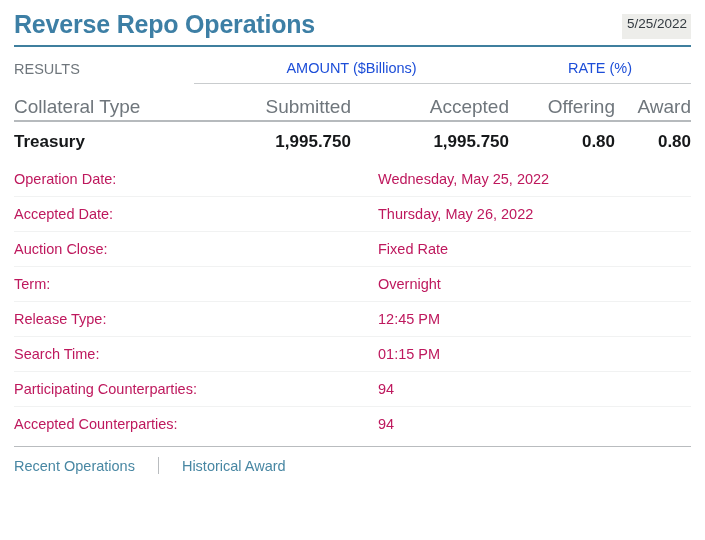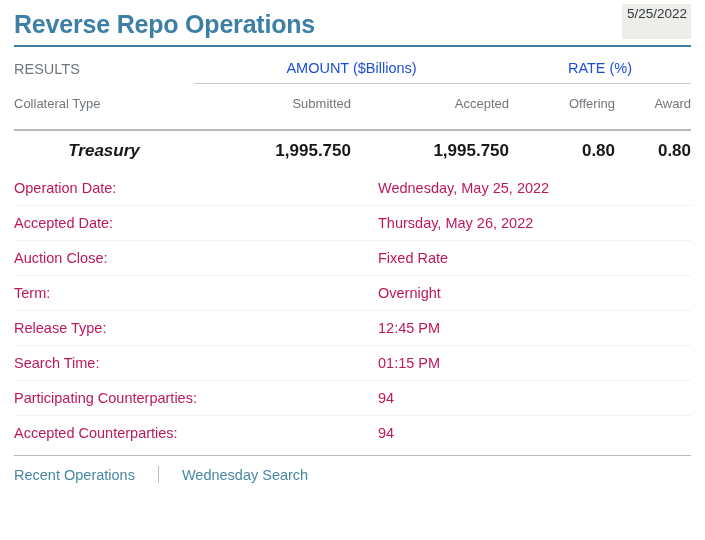--- a/index.html
+++ b/index.html
@@ -39,21 +39,21 @@
     color: #3d7fa5;
     letter-spacing: -0.2px;
     line-height: 1;
     padding-bottom: 8px;
     white-space: nowrap;
   }
   .date-badge {
     font-size: 13.5px;
     color: #333a40;
     background: #ededea;
-    padding: 2px 4px 16px 5px;
+    padding: 2px 4px 6px 5px;
     line-height: 1.25;
     margin-bottom: 6px;
     white-space: nowrap;
   }
 
   
   .results-table {
     width: 100%;
     border-collapse: collapse;
     table-layout: fixed;
@@ -75,44 +75,43 @@
   .group-row th.g-results {
     text-align: left;
     color: #6f767c;
   }
   .group-row th.g-amount,
   .group-row th.g-rate {
     border-bottom: 1px solid #c9ccce;
   }
 
   .col-row th {
-    font-size: 13px;
+    font-size: 19px;
     font-weight: normal;
     color: #6f767c;
-    padding: 12px 0 18px 0;
+    padding: 12px 0 2px 0;
     text-align: right;
     vertical-align: bottom;
     white-space: nowrap;
   }
   .col-row th.left {
     text-align: left;
   }
 
   .data-row td {
     font-size: 17px;
     font-weight: bold;
     color: #16181a;
     padding: 10px 0 10px 0;
     text-align: right;
     border-top: 2px solid #b6babd;
     white-space: nowrap;
   }
   .data-row td.left {
-    text-align: center;
-    font-style: italic;
+    text-align: left;
   }
 
   
   .detail-list {
     width: 100%;
     border-collapse: collapse;
     table-layout: fixed;
   }
   .detail-list col.d-label { width: 364px; }
   .detail-list col.d-value { width: auto; }
@@ -233,16 +232,16 @@
       <tr>
         <td>Accepted Counterparties:</td>
         <td>94</td>
       </tr>
     </tbody>
   </table>
 
   <div class="footer">
     <a class="footer-link">Recent Operations</a>
     <span class="footer-sep"></span>
-    <a class="footer-link">Wednesday Search</a>
+    <a class="footer-link">Historical Award</a>
   </div>
 
 </div>
 
 </body></html>

